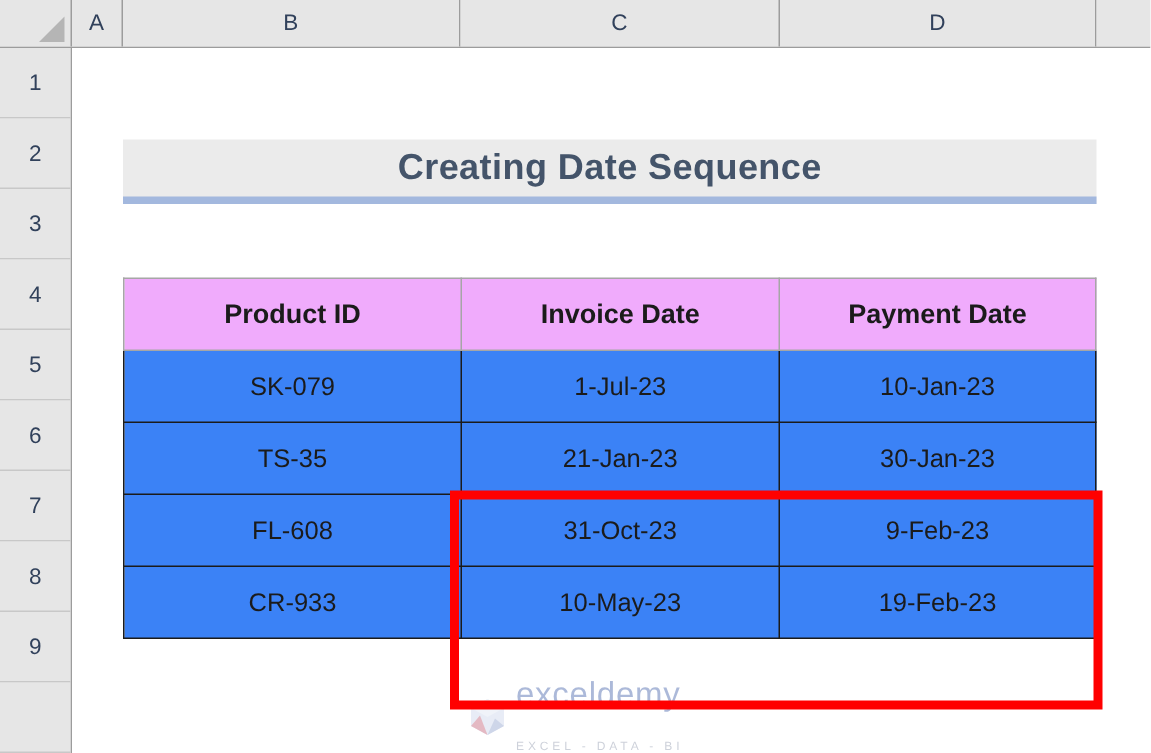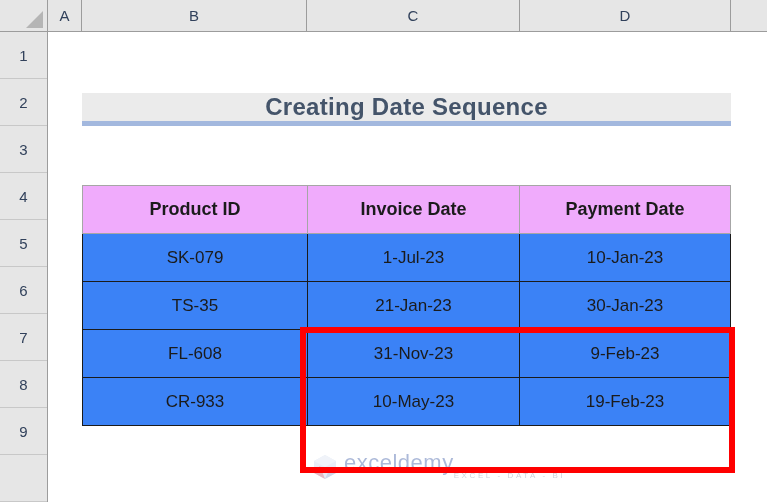--- a/index.html
+++ b/index.html
@@ -93,21 +93,21 @@
     width: 719px; height: 470px;
     background: #FFFFFF;
   }
 
   
   .title-banner {
     position: absolute;
     left: 82px;
     top: 93px;
     width: 649px;
-    height: 33px;
+    height: 43px;
     background: #EBEBEB;
     border-bottom: 5px solid #A3B8DE;
     box-sizing: border-box;
     display: flex;
     align-items: center;
     justify-content: center;
   }
   .title-text {
     font-size: 24px;
     font-weight: bold;
@@ -168,21 +168,21 @@
     user-select: none;
   }
   .wm-mark {
     width: 26px;
     height: 26px;
     margin-right: 6px;
     position: relative;
   }
   .wm-textwrap {
     display: flex;
-    flex-direction: row;
+    flex-direction: column;
     line-height: 1;
   }
   .wm-name {
     font-size: 22px;
     color: #3B5BA5;
     letter-spacing: 0.5px;
   }
   .wm-sub {
     font-size: 8px;
     color: #8A93A8;
@@ -218,21 +218,21 @@
         <td>1-Jul-23</td>
         <td>10-Jan-23</td>
       </tr>
       <tr>
         <td>TS-35</td>
         <td>21-Jan-23</td>
         <td>30-Jan-23</td>
       </tr>
       <tr>
         <td>FL-608</td>
-        <td>31-Nov-23</td>
+        <td>31-Oct-23</td>
         <td>9-Feb-23</td>
       </tr>
       <tr>
         <td>CR-933</td>
         <td>10-May-23</td>
         <td>19-Feb-23</td>
       </tr>
     </tbody>
   </table>
 

